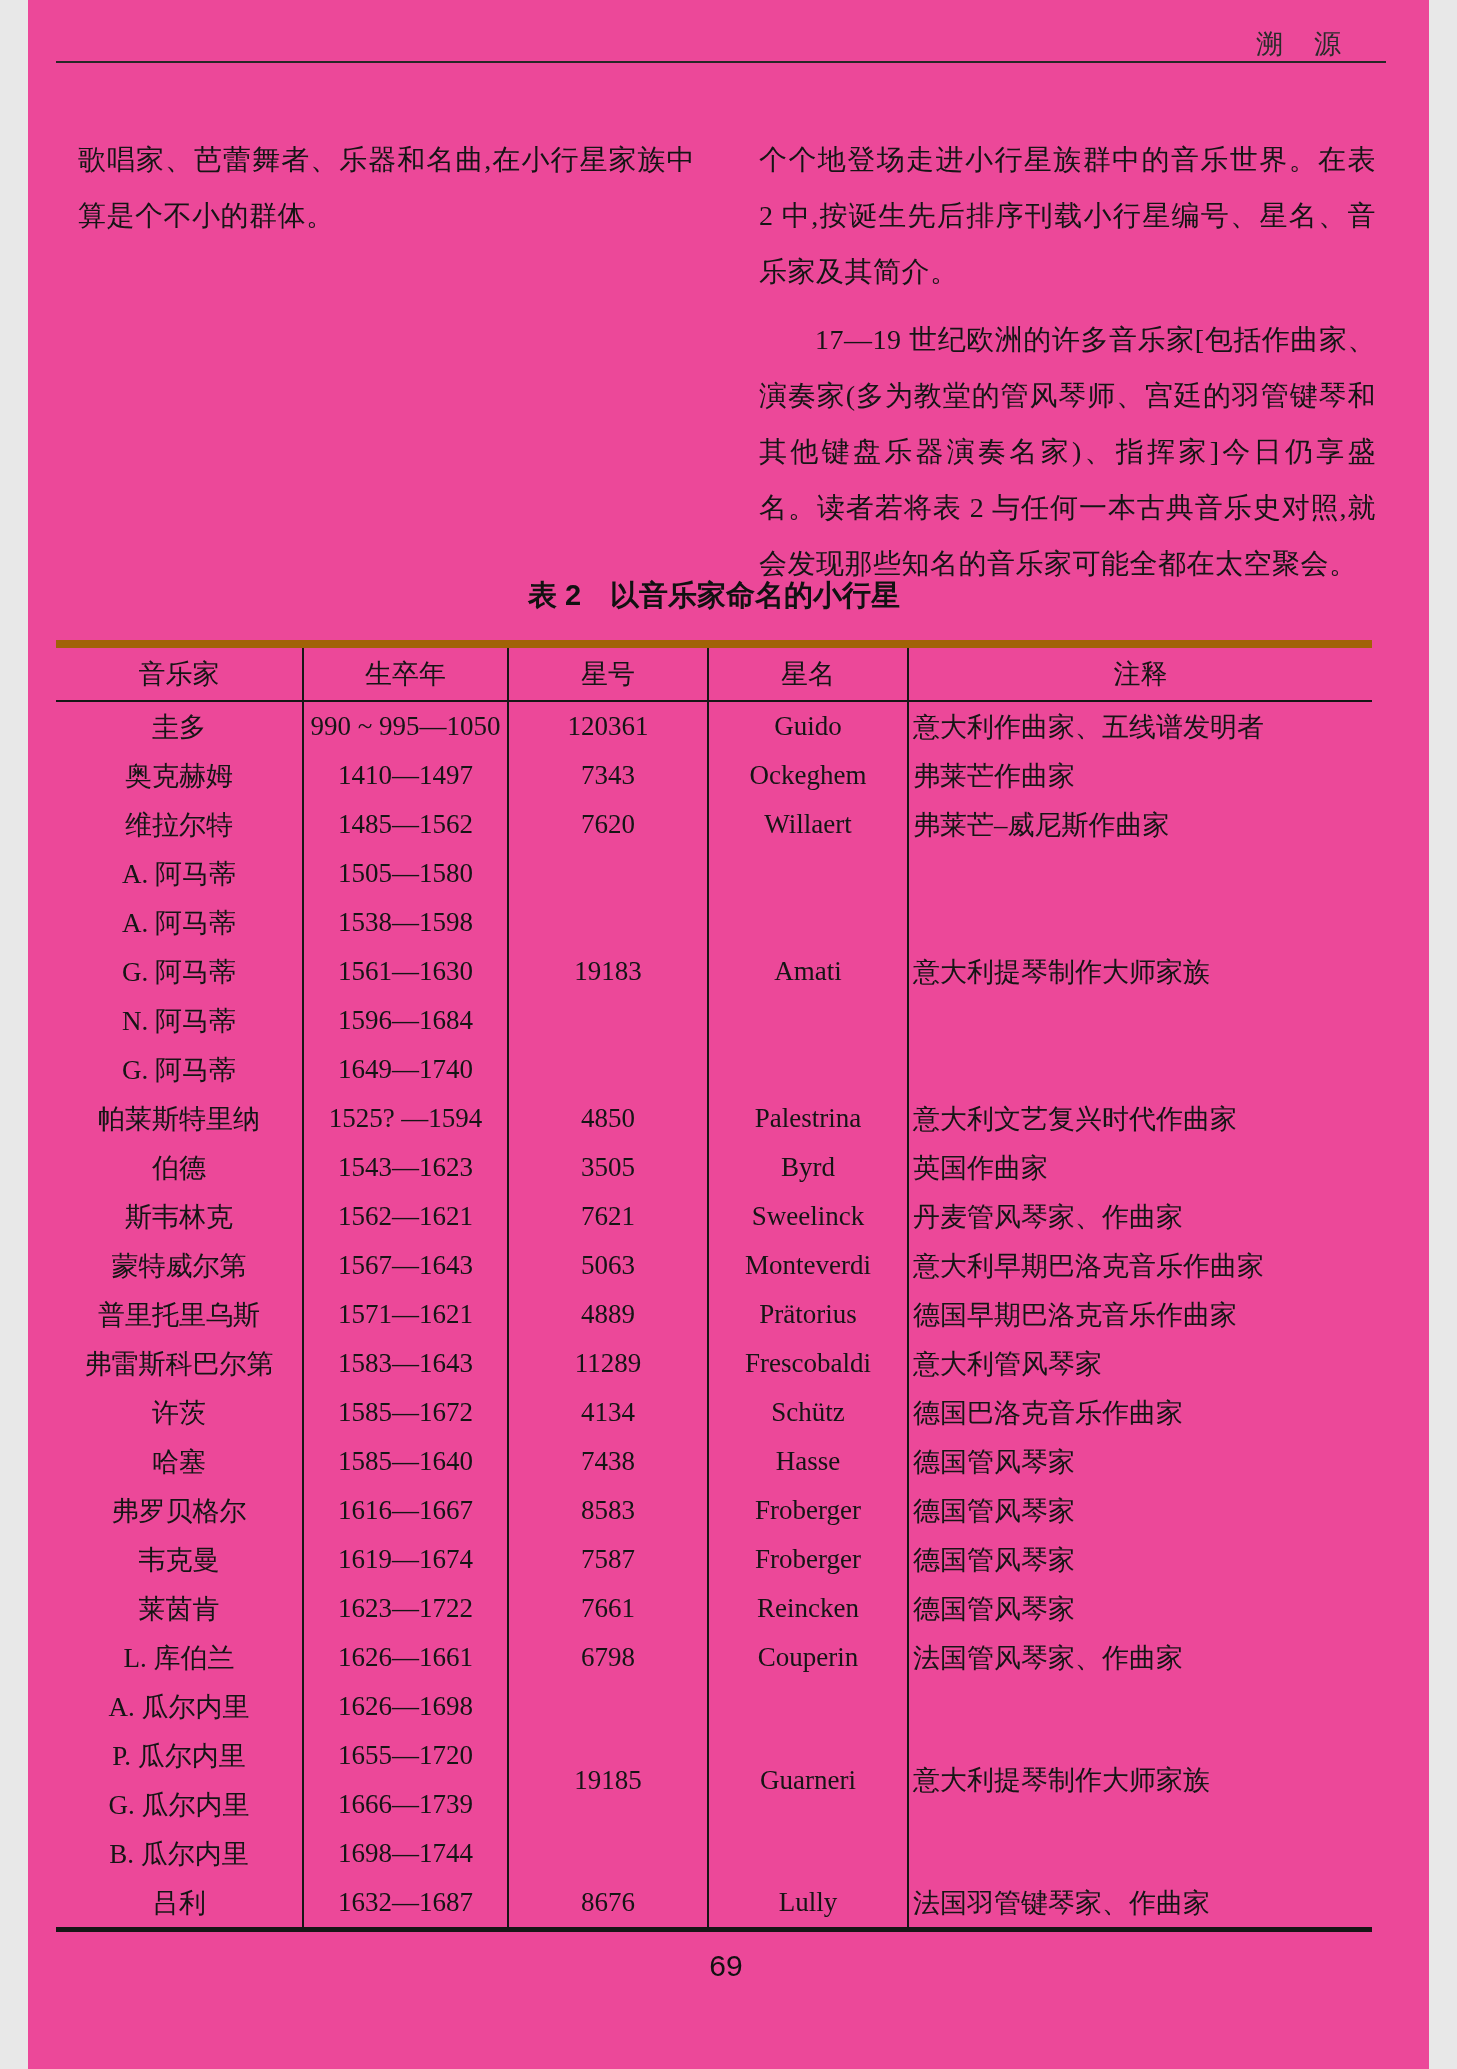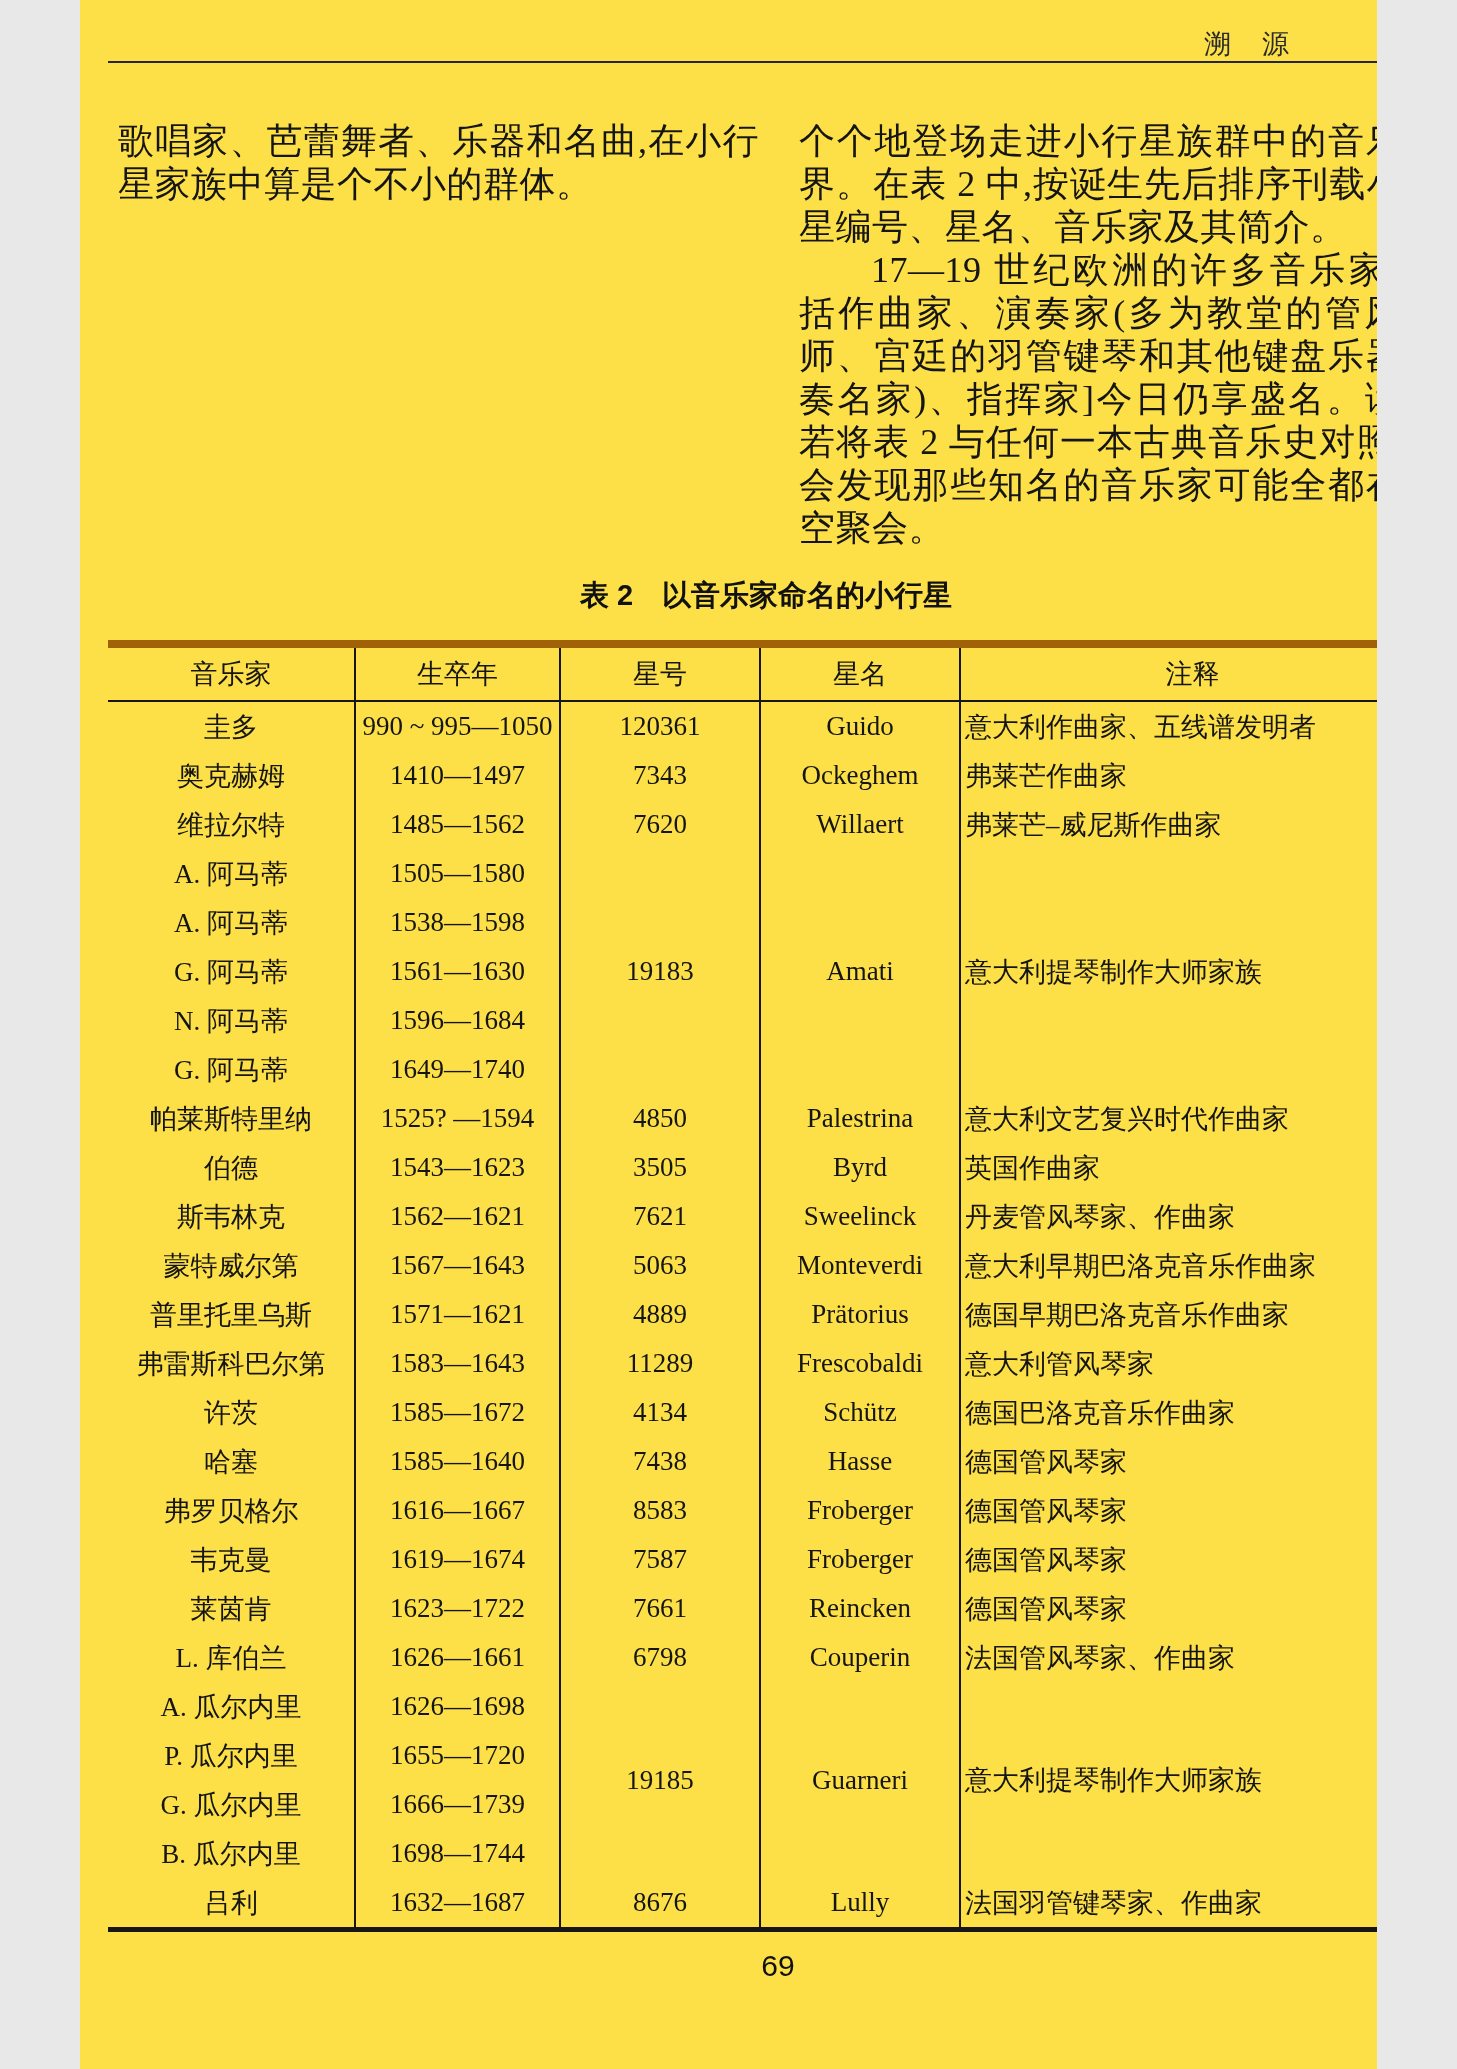--- a/index.html
+++ b/index.html
@@ -1,42 +1,42 @@
 <!DOCTYPE html>
 <html><head>
 <meta charset="utf-8">
 <style>
   html,body{margin:0;padding:0;background:#e8e8e8;}
   .page{
     position:relative;
-    width:1297px;height:2069px;
-    background:#fde047;
+    width:1401px;height:2069px;
+    background:#ec4899;
     color:#151515;
     font-family:"Liberation Serif","DejaVu Serif",serif;
     margin:0 auto;
     overflow:hidden;
   }
   .running-head{
     position:absolute;top:26px;right:86px;
     font-size:27px;color:#2b2b2b;
     letter-spacing:2px;
   }
   .head-rule{
     position:absolute;top:61px;left:28px;width:1330px;height:2px;
     background:#272727;
   }
   .columns{
     position:absolute;top:120px;left:38px;width:1322px;
     display:flex;gap:40px;
   }
   .col{flex:1 1 0;min-width:0;}
   .col p{
-    margin:0;
-    font-size:36px;
-    line-height:43px;
+    margin:12px;
+    font-size:28px;
+    line-height:56px;
     text-align:justify;
     text-justify:inter-ideograph;
     letter-spacing:0.5px;
   }
   .col p.indent{text-indent:2em;}
   .table-block{
     position:absolute;top:576px;left:28px;width:1316px;
   }
   .table-title{
     text-align:center;

